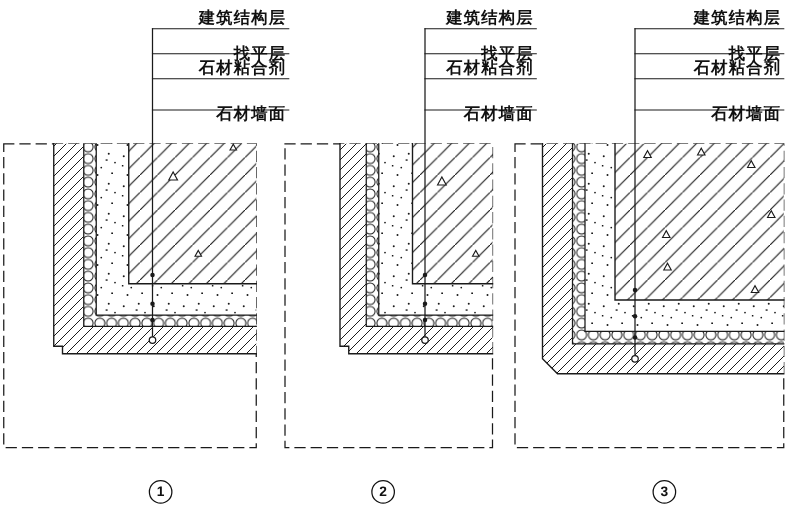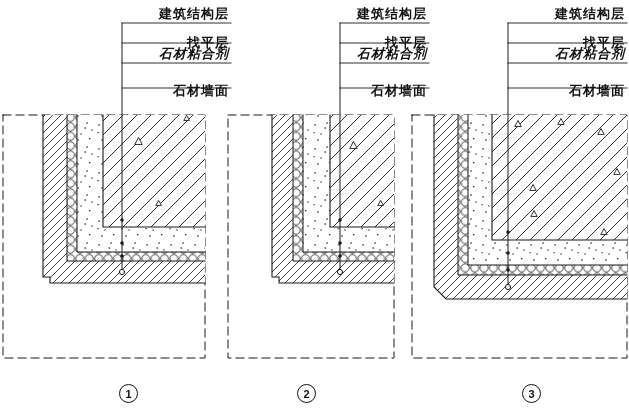--- a/index.html
+++ b/index.html
@@ -8,21 +8,21 @@
     font-family:"Liberation Sans","DejaVu Sans",sans-serif;overflow:hidden;padding-left:12px;
   }
   .stage svg{position:absolute;left:0;top:0;}
   .callout-label{
     position:absolute;height:16px;line-height:16px;text-align:right;
     font-size:13px;font-weight:700;color:#111;letter-spacing:1px;white-space:nowrap;
   }
   .p1{left:122px;width:107px;}
   .p2{left:340px;width:87px;}
   .p3{left:508px;width:117px;}
-  .row1{top:6px;} .row2{top:35px;} .row3{top:46px;font-style:italic;} .row4{top:83px;}
+  .row1{top:6px;} .row2{top:35px;} .row3{top:46px;} .row4{top:83px;}
   .badge{
     position:absolute;top:384px;width:19px;height:19px;box-sizing:border-box;
     border:1.8px solid #111;border-radius:50%;display:flex;align-items:center;
     justify-content:center;font-size:11px;font-weight:700;color:#111;background:#fff;
   }
   .badge.b1{left:119px;} .badge.b2{left:297px;} .badge.b3{left:522px;}
 </style>
 </head>
 <body>
 

